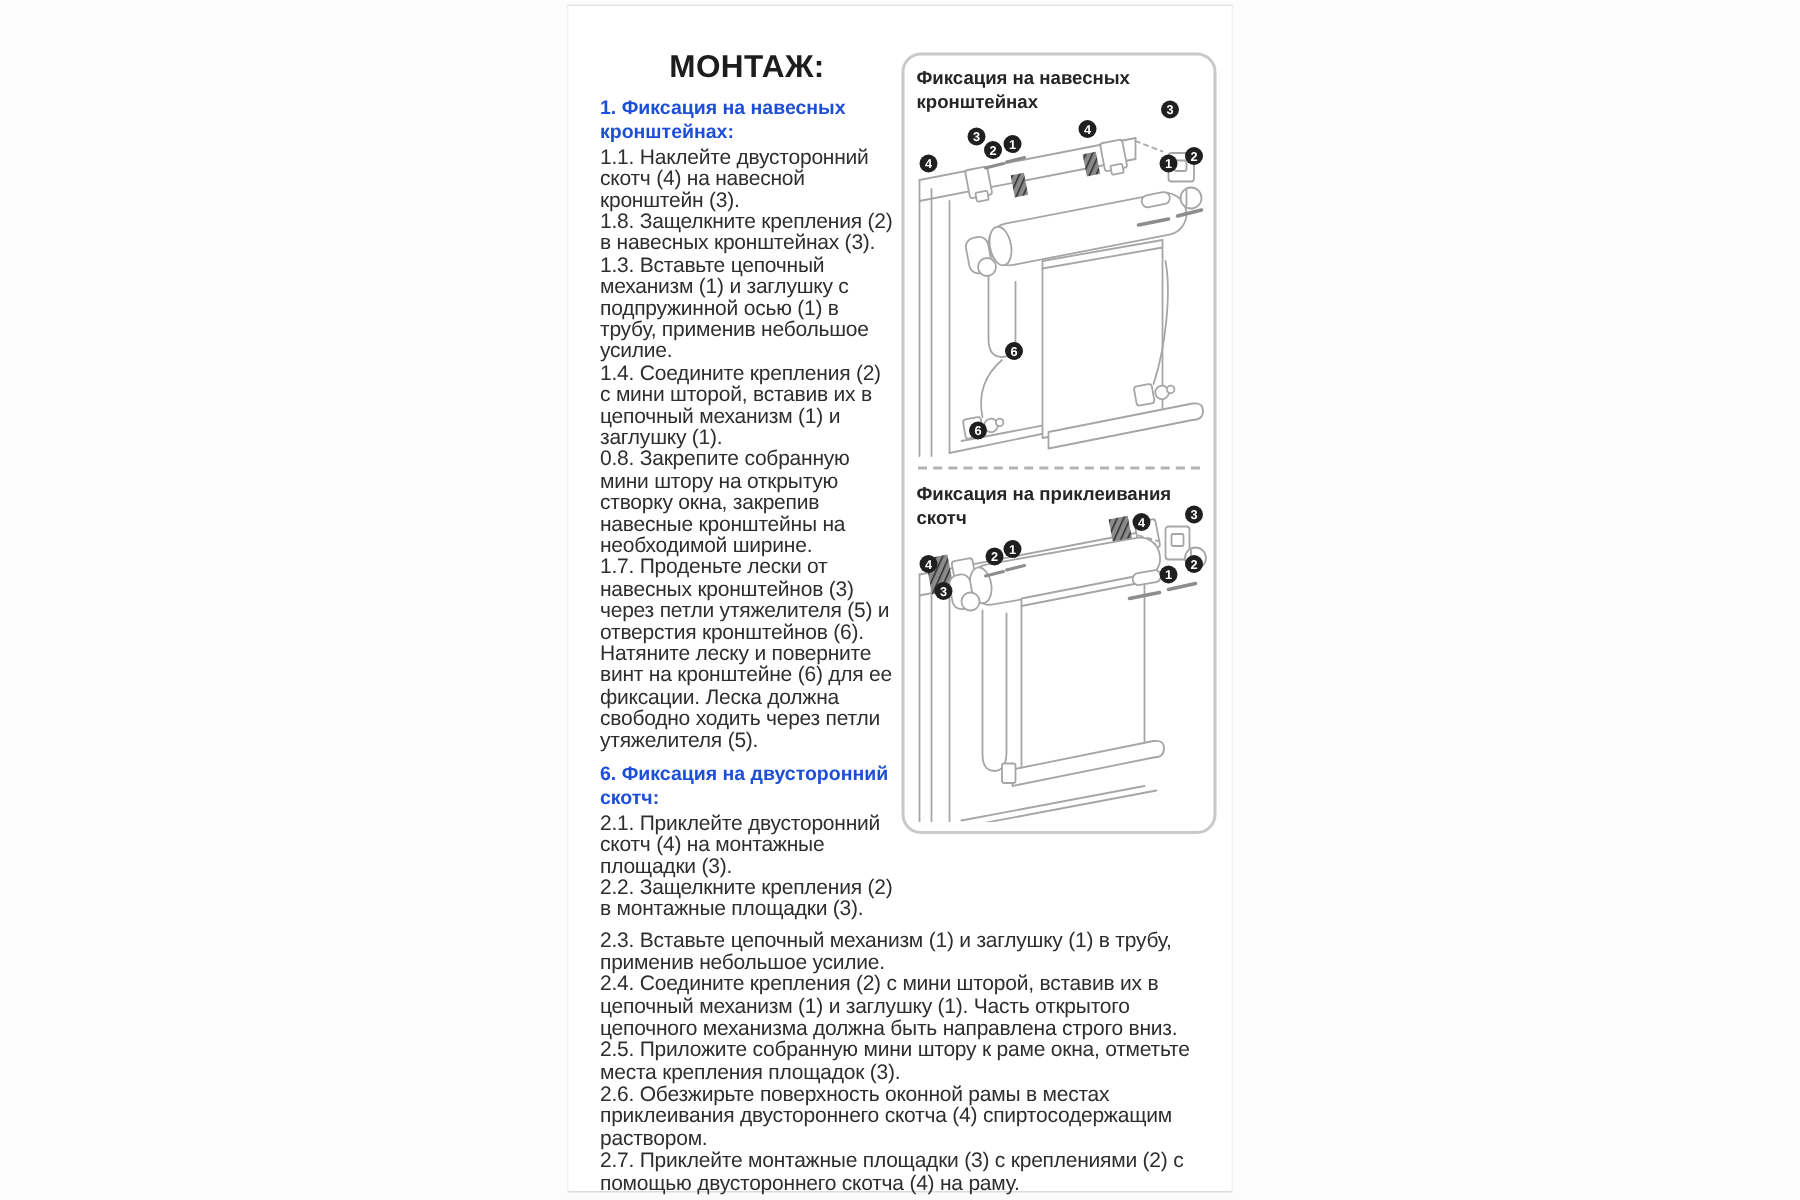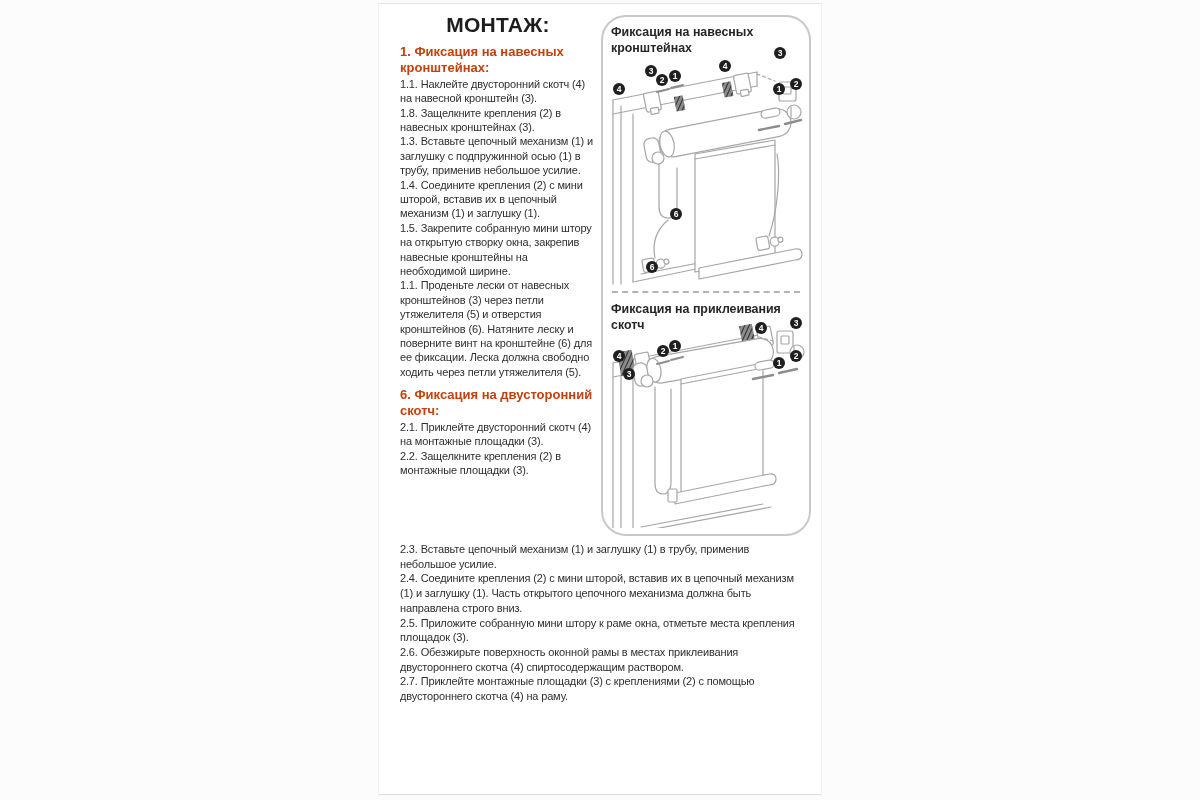--- a/index.html
+++ b/index.html
@@ -14,52 +14,52 @@
   .page {
     width:444px; height:792px;
     margin:3px auto 0;
     background:#ffffff;
     border-top:1px solid #e3e3e3;
     border-bottom:1px solid #dcdcdc;
     border-left:1px solid #f0f0f0;
     border-right:1px solid #f0f0f0;
     padding:5px 12px 0 21px;
   }
-  .top-region { display:flex; }
+  .top-region { display:flex;margin-top:20px; }
   .left-col { width:196px; flex:0 0 196px; }
   .right-col { width:210px; flex:0 0 210px; margin-left:5px; }
 
   .montage-title {
     text-align:center;
     font-size:21px; font-weight:bold;
     letter-spacing:0.3px;
     color:#1d1d1d;
     margin:4px 0 7px 0;
   }
   .sec-heading {
-    font-size:13px; font-weight:bold; color:#c2410c;
+    font-size:13px; font-weight:bold; color:#1d4ed8;
     line-height:1.22; margin:0 0 1px 0;
   }
   .sec-heading.mt { margin-top:8px; }
   .t {
-    font-size:11px; line-height:14.4px;
+    font-size:14px; line-height:14.4px;
     letter-spacing:-0.15px;
     margin:0;
   }
   .t.bold { font-weight:bold; color:#1d1d1d; }
 
   .full-region { margin-top:6px; width:406px; }
   .full-region .t { line-height:14.7px; }
 
   
   .panel {
     margin-top:6px;
     width:210px;
     border:2px solid #c9c9c9;
-    border-radius:25px;
+    border-radius:13px;
     padding:8px 8px 6px 8px;
     background:#fff;
   }
   .diagram { position:relative; }
   .diagram-title {
     font-size:12.4px; font-weight:bold; color:#252525;
     line-height:1.25;
     width:176px;
     margin:0;
   }
@@ -89,22 +89,22 @@
   <div class="top-region">
 
     <div class="left-col">
       <h1 class="montage-title">МОНТАЖ:</h1>
 
       <h2 class="sec-heading">1. Фиксация на навесных кронштейнах:</h2>
       <p class="t">1.1. Наклейте двусторонний скотч (4) на навесной кронштейн (3).</p>
       <p class="t">1.8. Защелкните крепления (2) в навесных кронштейнах (3).</p>
       <p class="t">1.3. Вставьте цепочный механизм (1) и заглушку с подпружинной осью (1) в трубу, применив небольшое усилие.</p>
       <p class="t">1.4. Соедините крепления (2) с мини шторой, вставив их в цепочный механизм (1) и заглушку (1).</p>
-      <p class="t">1.5. Закрепите собранную мини штору на открытую створку окна, закрепив навесные кронштейны на необходимой ширине.</p>
-      <p class="t">1.1. Проденьте лески от навесных кронштейнов (3) через петли утяжелителя (5) и отверстия кронштейнов (6). Натяните леску и поверните винт на кронштейне (6) для ее фиксации. Леска должна свободно ходить через петли утяжелителя (5).</p>
+      <p class="t">0.8. Закрепите собранную мини штору на открытую створку окна, закрепив навесные кронштейны на необходимой ширине.</p>
+      <p class="t">1.7. Проденьте лески от навесных кронштейнов (3) через петли утяжелителя (5) и отверстия кронштейнов (6). Натяните леску и поверните винт на кронштейне (6) для ее фиксации. Леска должна свободно ходить через петли утяжелителя (5).</p>
 
       <h2 class="sec-heading mt">6. Фиксация на двусторонний скотч:</h2>
       <p class="t">2.1. Приклейте двусторонний скотч (4) на монтажные площадки (3).</p>
       <p class="t">2.2. Защелкните крепления (2) в  монтажные площадки (3).</p>
     </div>
 
     <div class="right-col">
       <div class="panel">
 
         <div class="diagram">

